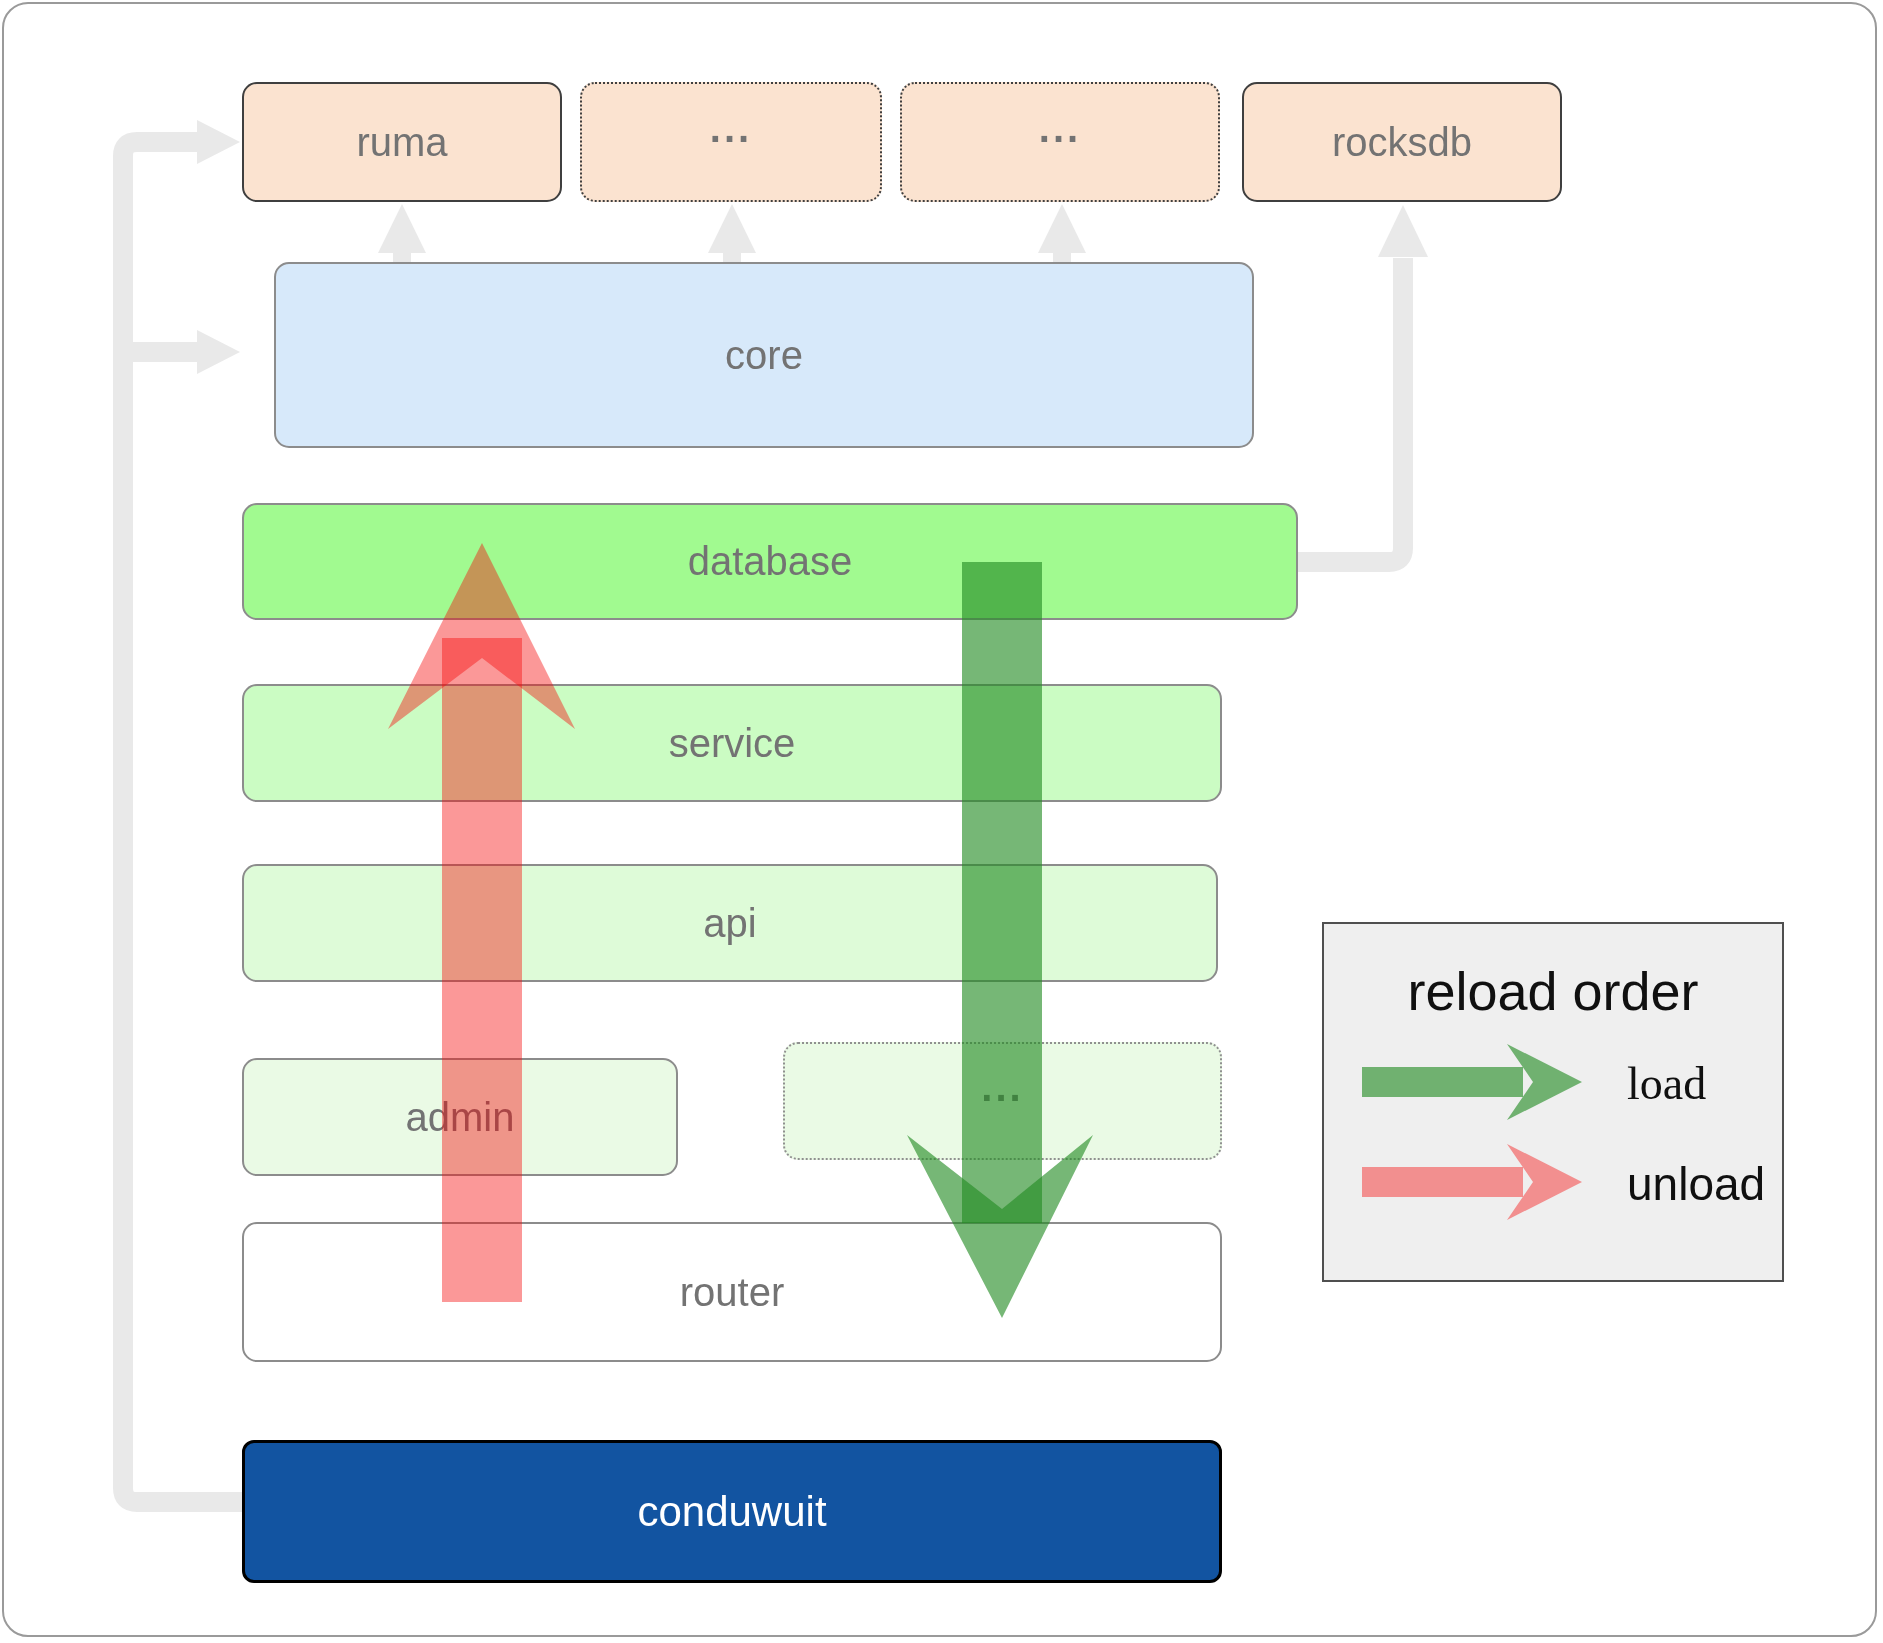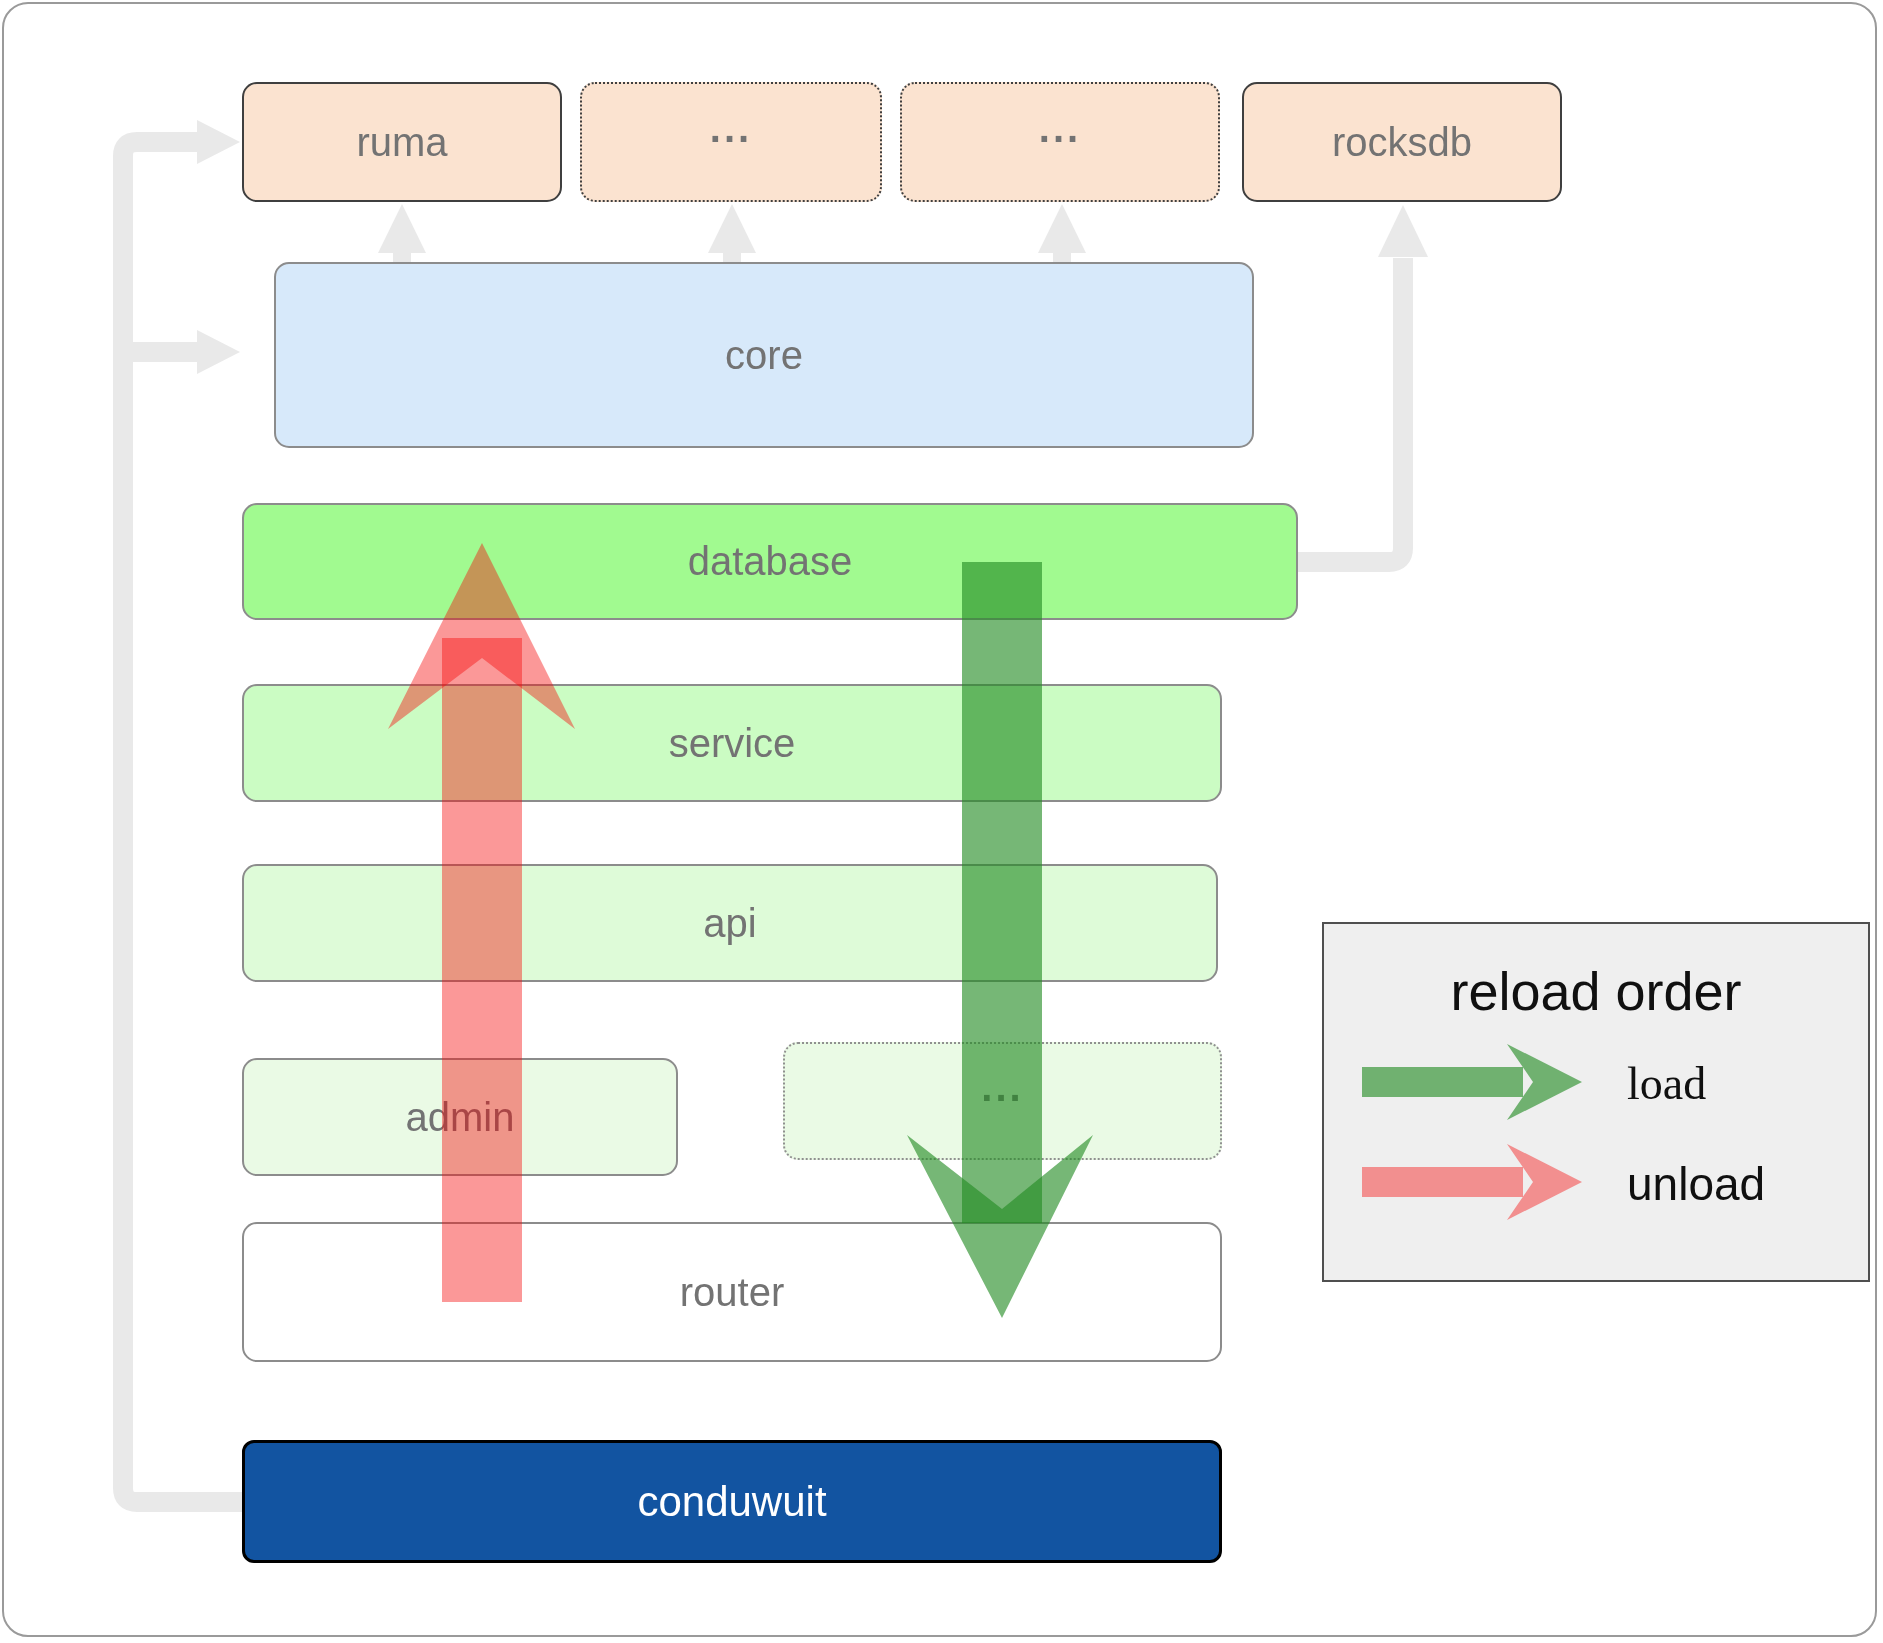--- a/index.html
+++ b/index.html
@@ -26,24 +26,24 @@
   .n-top-ell-b { left:900px; top:82px;  width:320px; height:120px; background:var(--peach-fill,#fbe3d0); border:2.5px dotted #3f3f3f; }
   .n-rocksdb   { left:1242px;top:82px;  width:320px; height:120px; background:var(--peach-fill,#fbe3d0); border:2.5px solid #3f3f3f;align-items:center; }
   
   .n-core      { left:242px; top:262px; width:980px; height:186px; background:var(--core-fill,#d7e9fa);   border:2px solid #8c8c8c;margin-left:32px; }
   .n-database  { left:242px; top:503px; width:1056px; height:117px; background:var(--database-fill,#a1fa90);border:2px solid #8c8c8c; }
   .n-service   { left:242px; top:684px; width:980px; height:118px; background:var(--service-fill,#cbfcc3); border:2px solid #8c8c8c; }
   .n-api       { left:242px; top:864px; width:976px; height:118px; background:var(--api-fill,#defbd8);     border:2px solid #8c8c8c; }
   .n-admin     { left:242px; top:1042px;width:436px; height:118px; background:var(--admin-fill,#eafae5);   border:2px solid #8c8c8c;margin-top:16px; }
   .n-adm-ell   { left:783px; top:1042px;width:439px; height:118px; background:var(--admin-fill,#edfbe9);   border:2px dotted #909090; }
   .n-router    { left:242px; top:1222px;width:980px; height:140px; background:#ffffff;                     border:2px solid #8c8c8c; }
-  .n-conduwuit { left:242px; top:1440px;width:980px; height:123px; background:var(--conduwuit-fill,#1254a1);border:3px solid #000000; border-radius:12px; color:#ffffff; font-size:42px; }
+  .n-conduwuit { left:242px; top:1440px;width:980px; height:143px; background:var(--conduwuit-fill,#1254a1);border:3px solid #000000; border-radius:12px; color:#ffffff; font-size:42px; }
   
   .legend {
-    position:absolute; left:1322px; top:922px; width:548px; height:360px; box-sizing:border-box;
+    position:absolute; left:1322px; top:922px; width:462px; height:360px; box-sizing:border-box;
     background:var(--legend-bg,#efefef); border:2.5px solid #4f4f4f; z-index:5;
   }
   .legend-title {
     position:absolute; left:0; top:36px; width:100%; text-align:center;
     font-size:54px; color:#101010;
   }
   .legend-label { position:absolute; left:303px; font-size:46px; color:#101010; }
   .legend-label.load   { top:133px;font-family:Liberation Serif, serif; }
   .legend-label.unload { top:233px; }
 </style>

